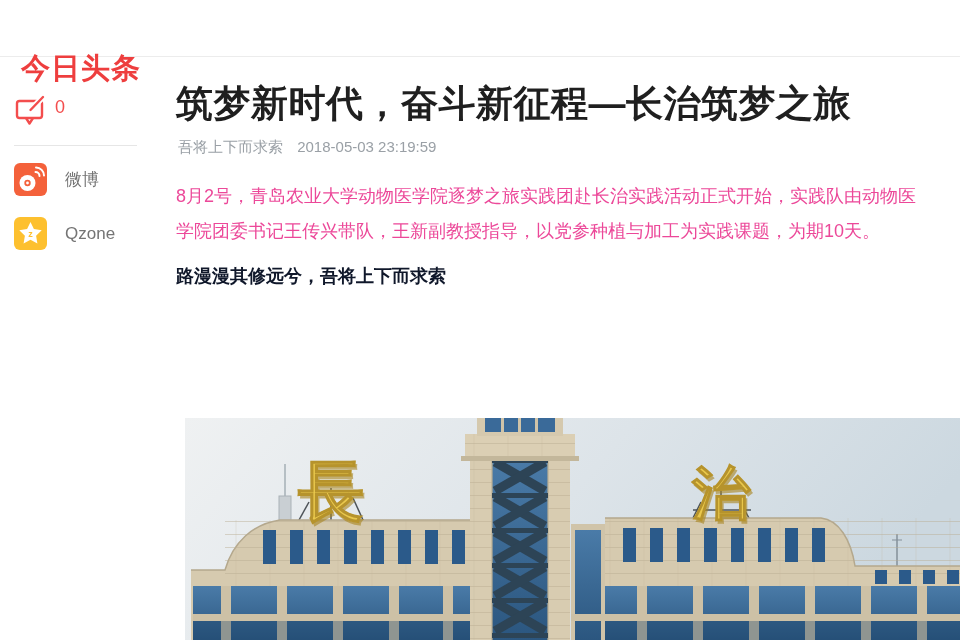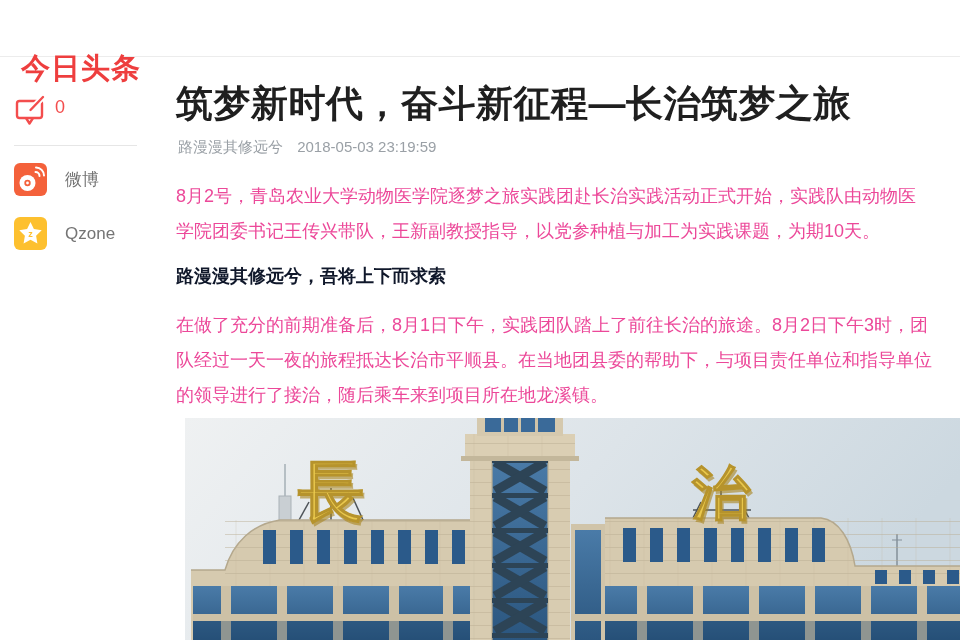--- a/index.html
+++ b/index.html
@@ -82,27 +82,26 @@
       <polygon points="16.5,5 19.9,12.1 27.7,13.2 22.1,18.7 23.4,26.4 16.5,22.7 9.6,26.4 10.9,18.7 5.3,13.2 13.1,12.1" fill="#ffffff"></polygon>
       <text x="16.5" y="19.5" font-size="9" font-weight="700" text-anchor="middle" fill="#fdc02f" font-family="Liberation Sans, DejaVu Sans, sans-serif">z</text>
     </svg>
     <span class="share-label">Qzone</span>
   </div>
 
 
   <h1 class="article-title">筑梦新时代，奋斗新征程—长治筑梦之旅</h1>
 
   <div class="article-meta">
-    <span class="author">路漫漫其修远兮</span>
+    <span class="author">吾将上下而求索</span>
     <span class="time">2018-05-03 23:19:59</span>
   </div>
 
   <p class="para para-1">8月2号，青岛农业大学动物医学院逐梦之旅实践团赴长治实践活动正式开始，实践队由动物医学院团委书记王传兴带队，王新副教授指导，以党参种植与加工为实践课题，为期10天。</p>
   <p class="subhead">路漫漫其修远兮，吾将上下而求索</p>
-  <p class="para para-2">在做了充分的前期准备后，8月1日下午，实践团队踏上了前往长治的旅途。8月2日下午3时，团队经过一天一夜的旅程抵达长治市平顺县。在当地团县委的帮助下，与项目责任单位和指导单位的领导进行了接治，随后乘车来到项目所在地龙溪镇。</p>
 
   <div class="photo">
     <svg width="775" height="222" viewBox="0 0 775 222">
       <defs>
         <linearGradient id="sky" x1="0" y1="0" x2="1" y2="0.25">
           <stop offset="0" stop-color="#eff1f2"></stop>
           <stop offset="0.55" stop-color="#dde4e9"></stop>
           <stop offset="1" stop-color="#ccd8e0"></stop>
         </linearGradient>
         <linearGradient id="glass" x1="0" y1="0" x2="0" y2="1">

